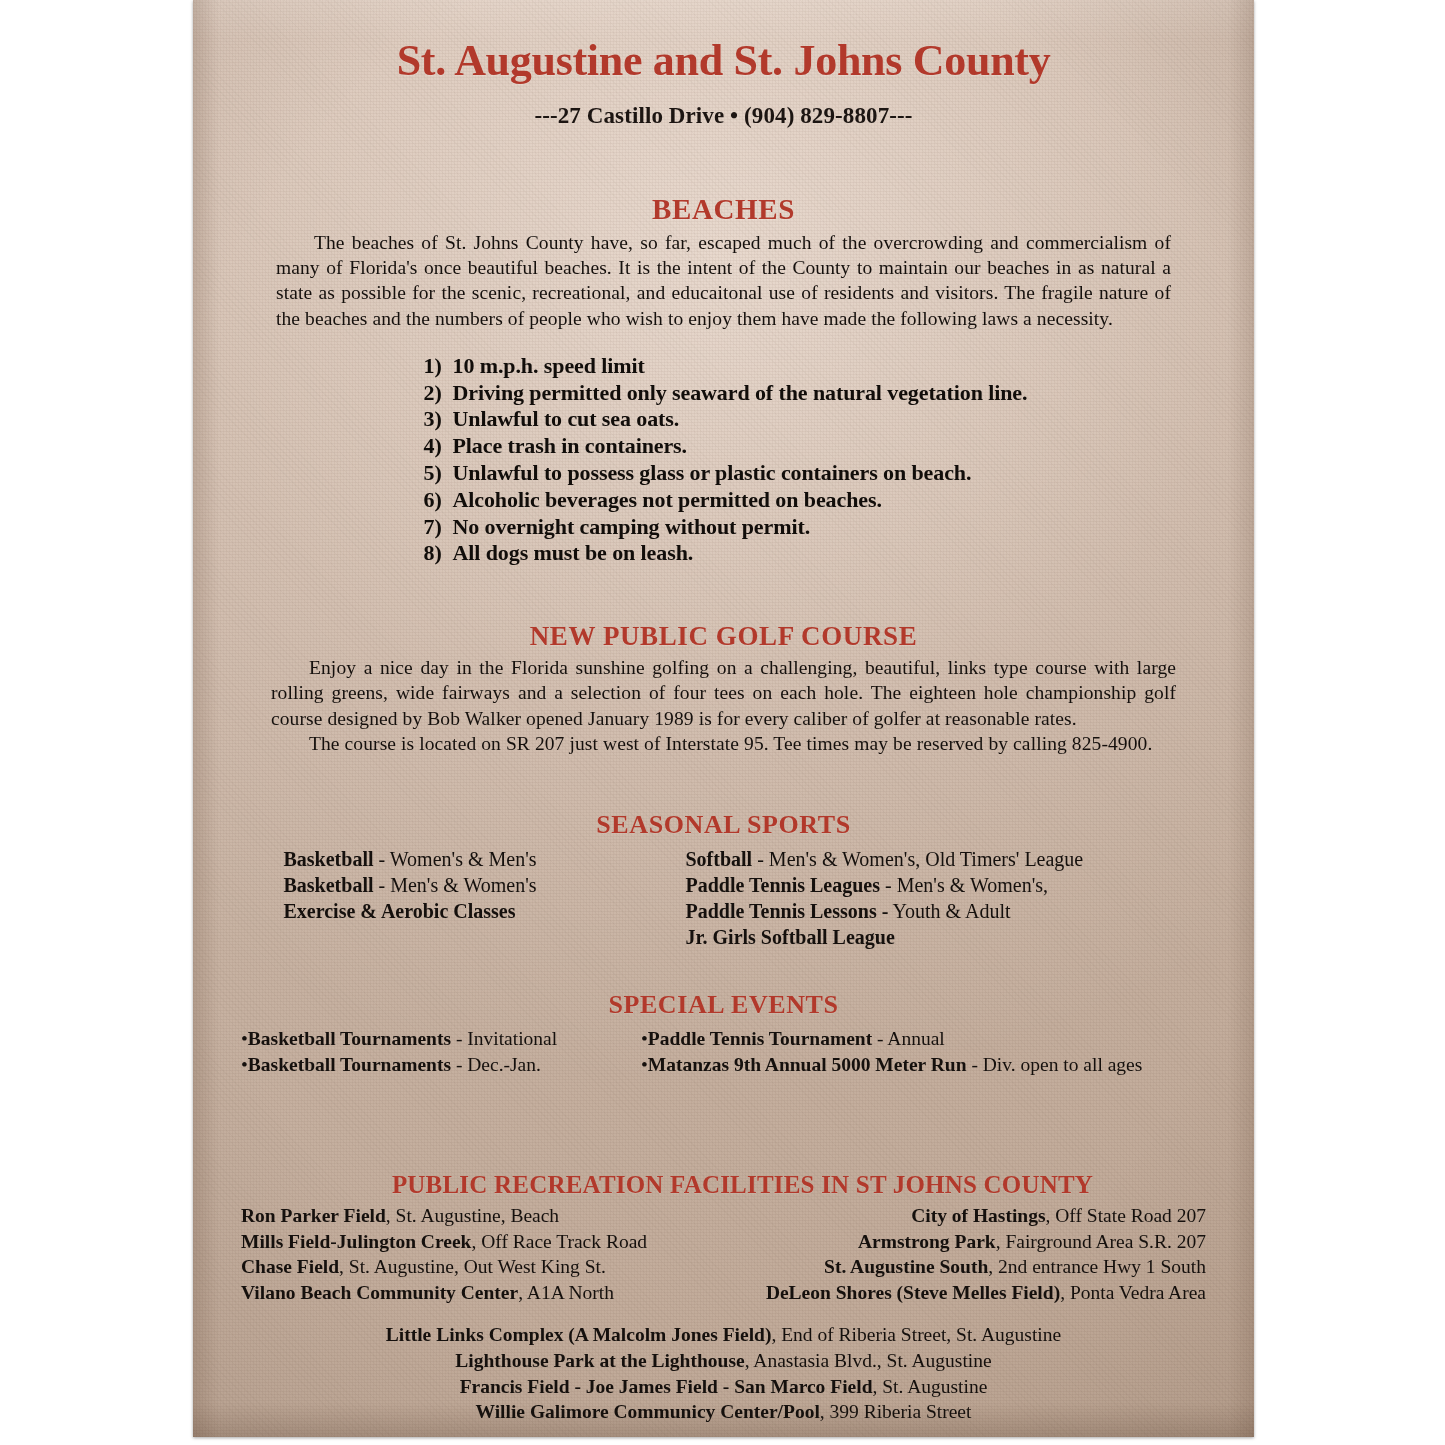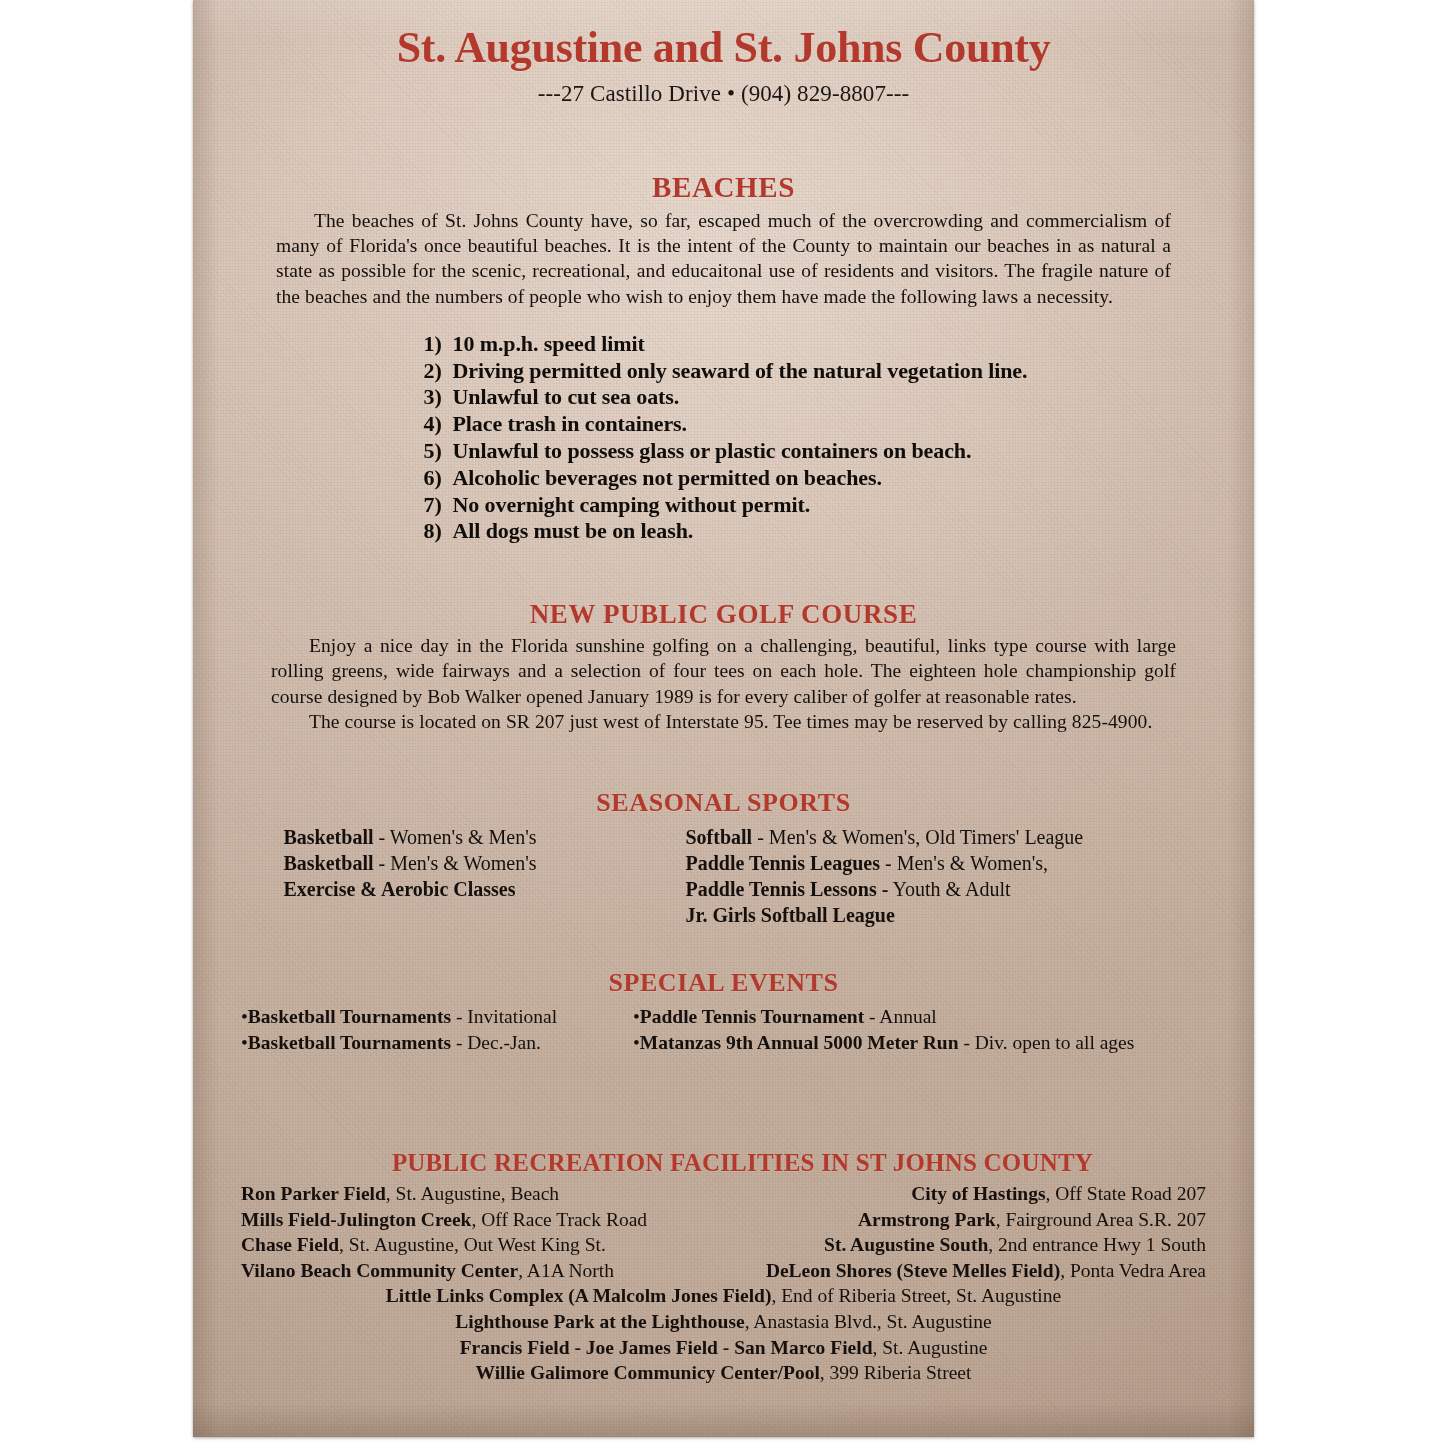--- a/index.html
+++ b/index.html
@@ -59,35 +59,35 @@
       linear-gradient(to bottom, rgba(255,250,245,.12) 0px, rgba(255,250,245,0) 40px),
       linear-gradient(to top,   rgba(70,46,30,.20) 0px, rgba(70,46,30,0) 34px);
   }
   #content {
     position: absolute;
     inset: 0;
     z-index: 5;
   }
   #masthead {
     text-align: center;
-    padding-top: 22px;
+    padding-top: 35px;
   }
   .mast-line {
     font-family: "Liberation Serif", "DejaVu Serif", serif;
     font-weight: bold;
     font-size: 44px;
     line-height: 52px;
     letter-spacing: -0.3px;
     color: #b2392b;
     text-shadow: 0 1px 0 rgba(255,255,255,.18);
   }
   #mast-address {
-    margin-top: 7px;
+    margin-top: 16px;
     font-size: 23px;
-    font-weight: normal;
+    font-weight: bold;
     color: #1c1512;
     letter-spacing: .1px;
   }
 
   .section {
     margin: 0 auto;
   }
   .sec-head {
     text-align: center;
     font-weight: bold;
@@ -153,36 +153,36 @@
   }
   .sport-line b { font-weight: bold; }
   .sport-line span { font-weight: normal; }
 
   
   #events-grid {
     width: 965px;
     margin: 6px auto 0;
     display: grid;
     grid-template-columns: 392px 1fr;
-    column-gap: 0px;
+    column-gap: 8px;
   }
   .event-line {
     color: #15100d;
     font-size: 19.5px;
     line-height: 26px;
     white-space: nowrap;
   }
   .event-line b { font-weight: bold; }
   .event-line span { font-weight: normal; }
   .bullet { font-weight: bold; }
 
   
   #fac-two-col {
     width: 965px;
-    margin: 4px auto 0;
+    margin: 4px auto 17px;
     display: grid;
     grid-template-columns: 1fr 1fr;
   }
   .fac-col-left  { text-align: left; }
   .fac-col-right { text-align: right; }
   .fac-line {
     color: #15100d;
     font-size: 19.5px;
     line-height: 25.6px;
     white-space: nowrap;

